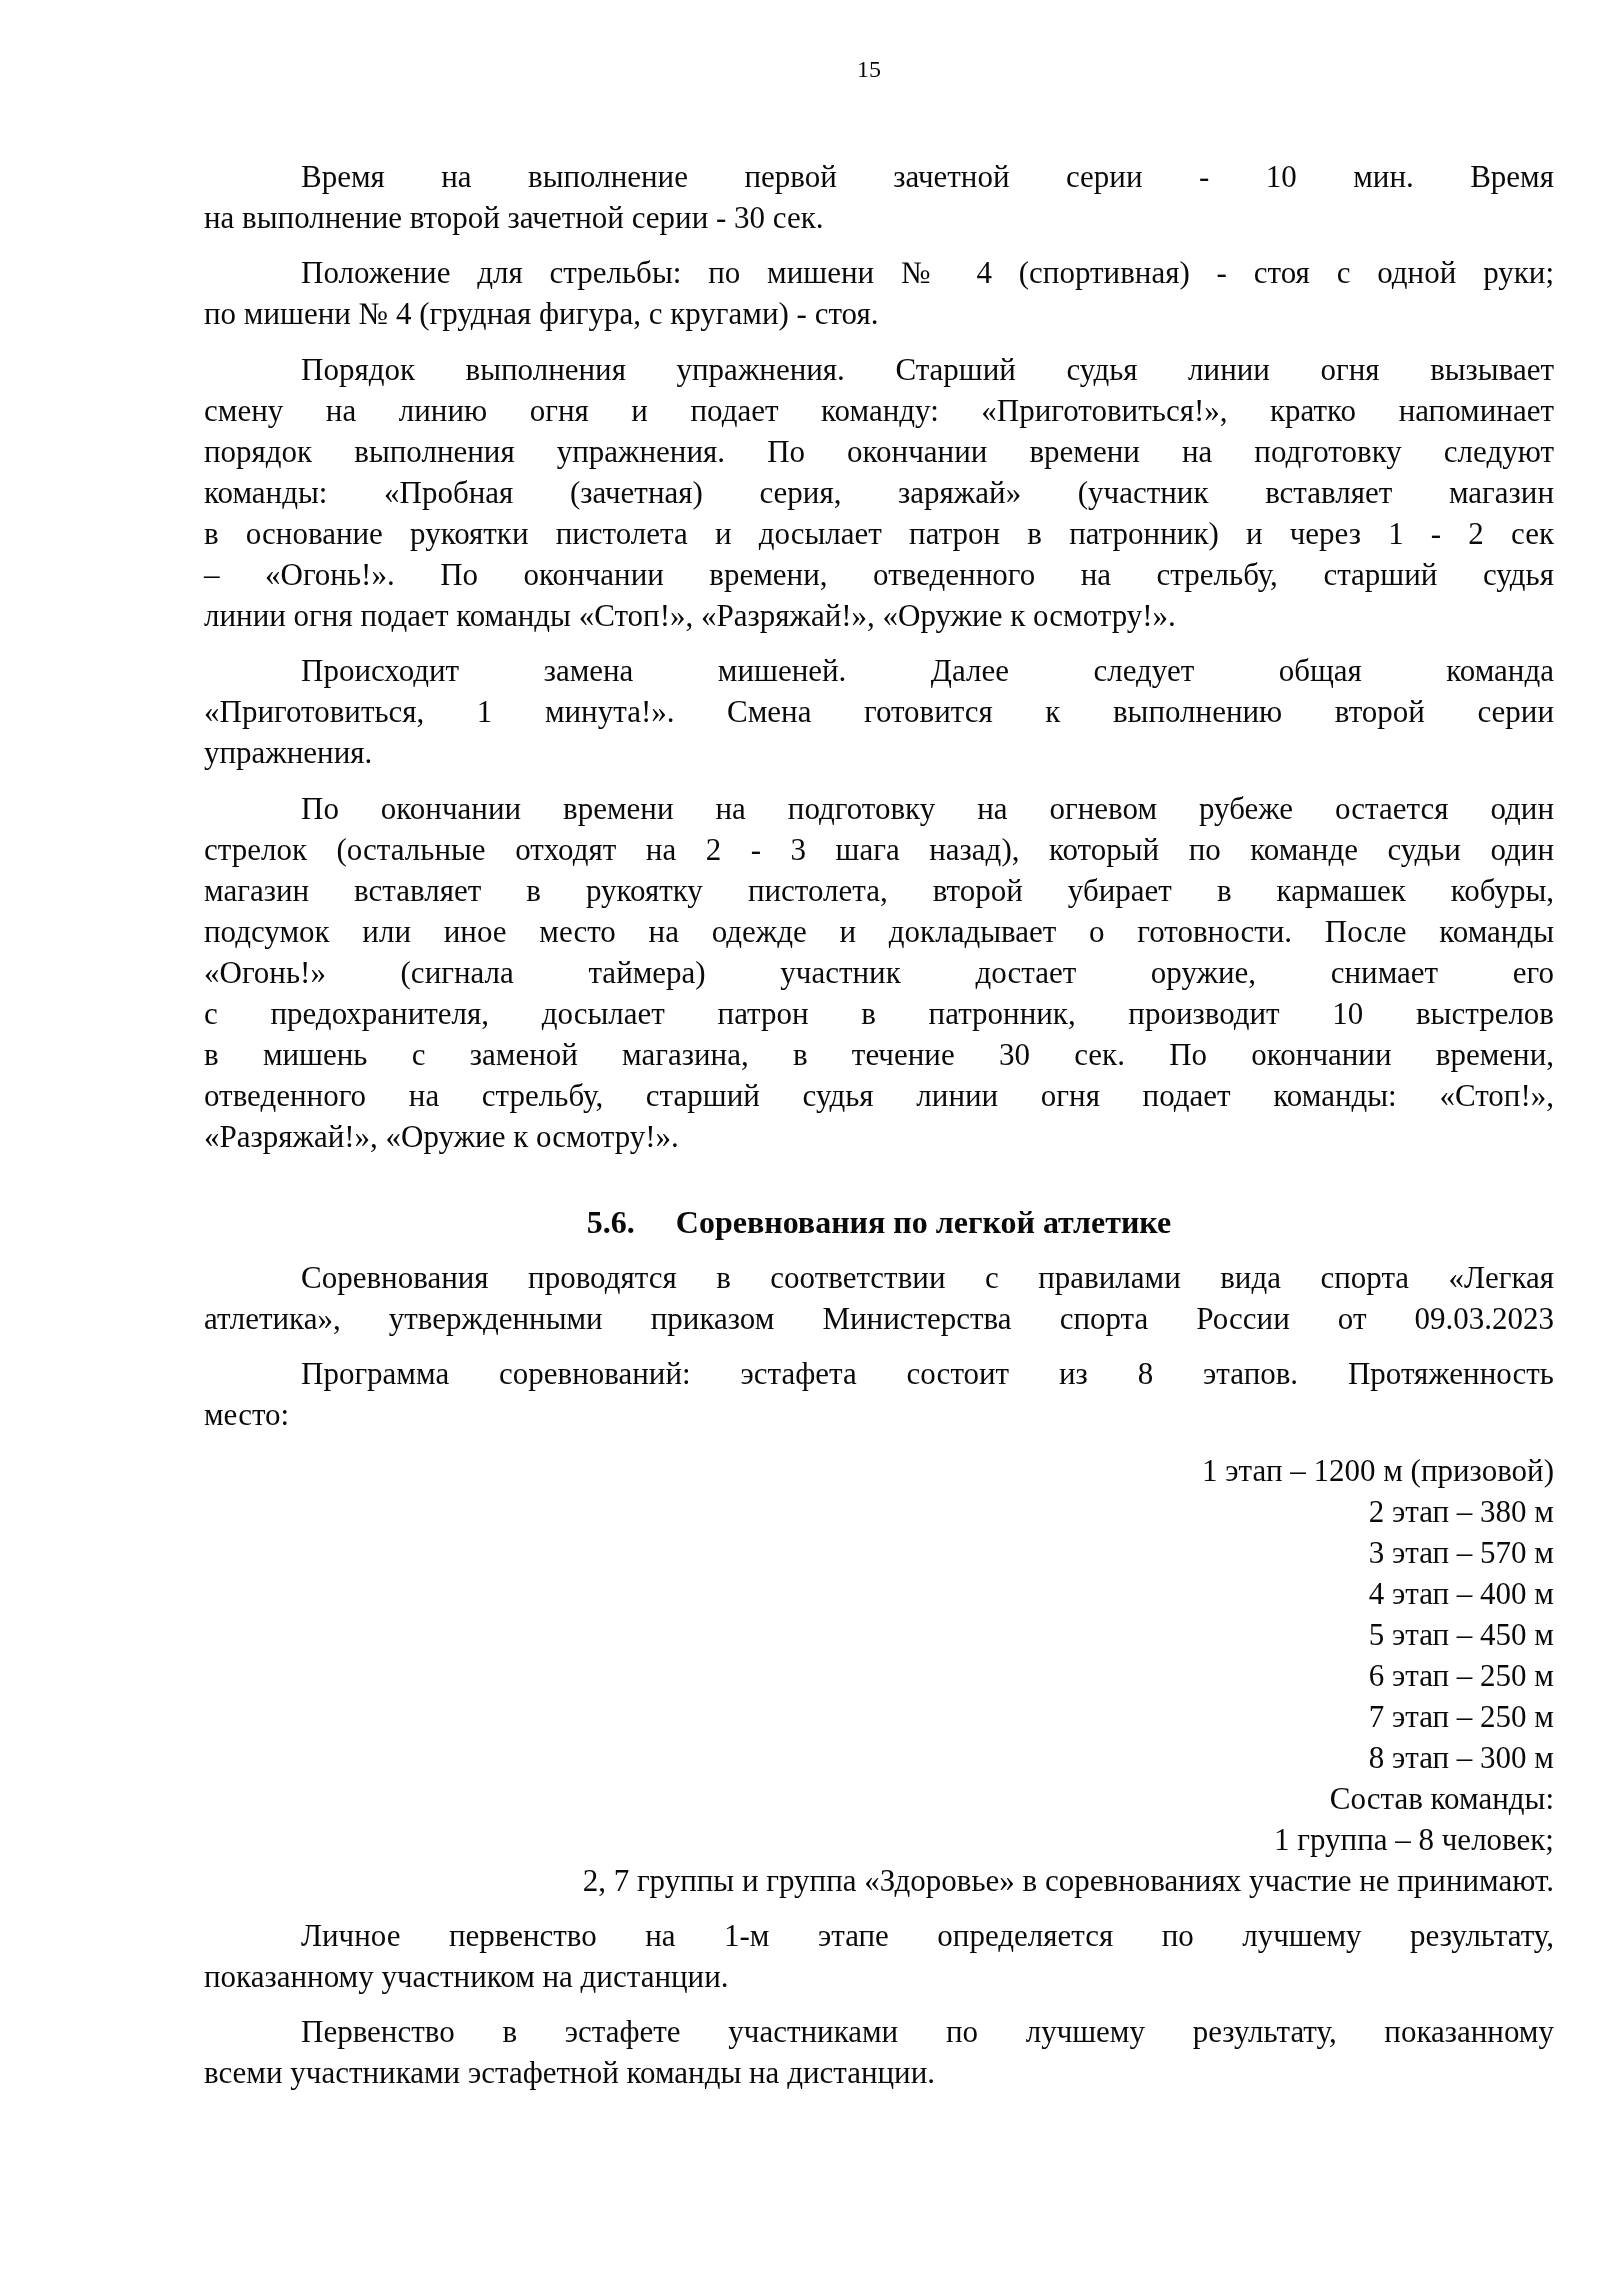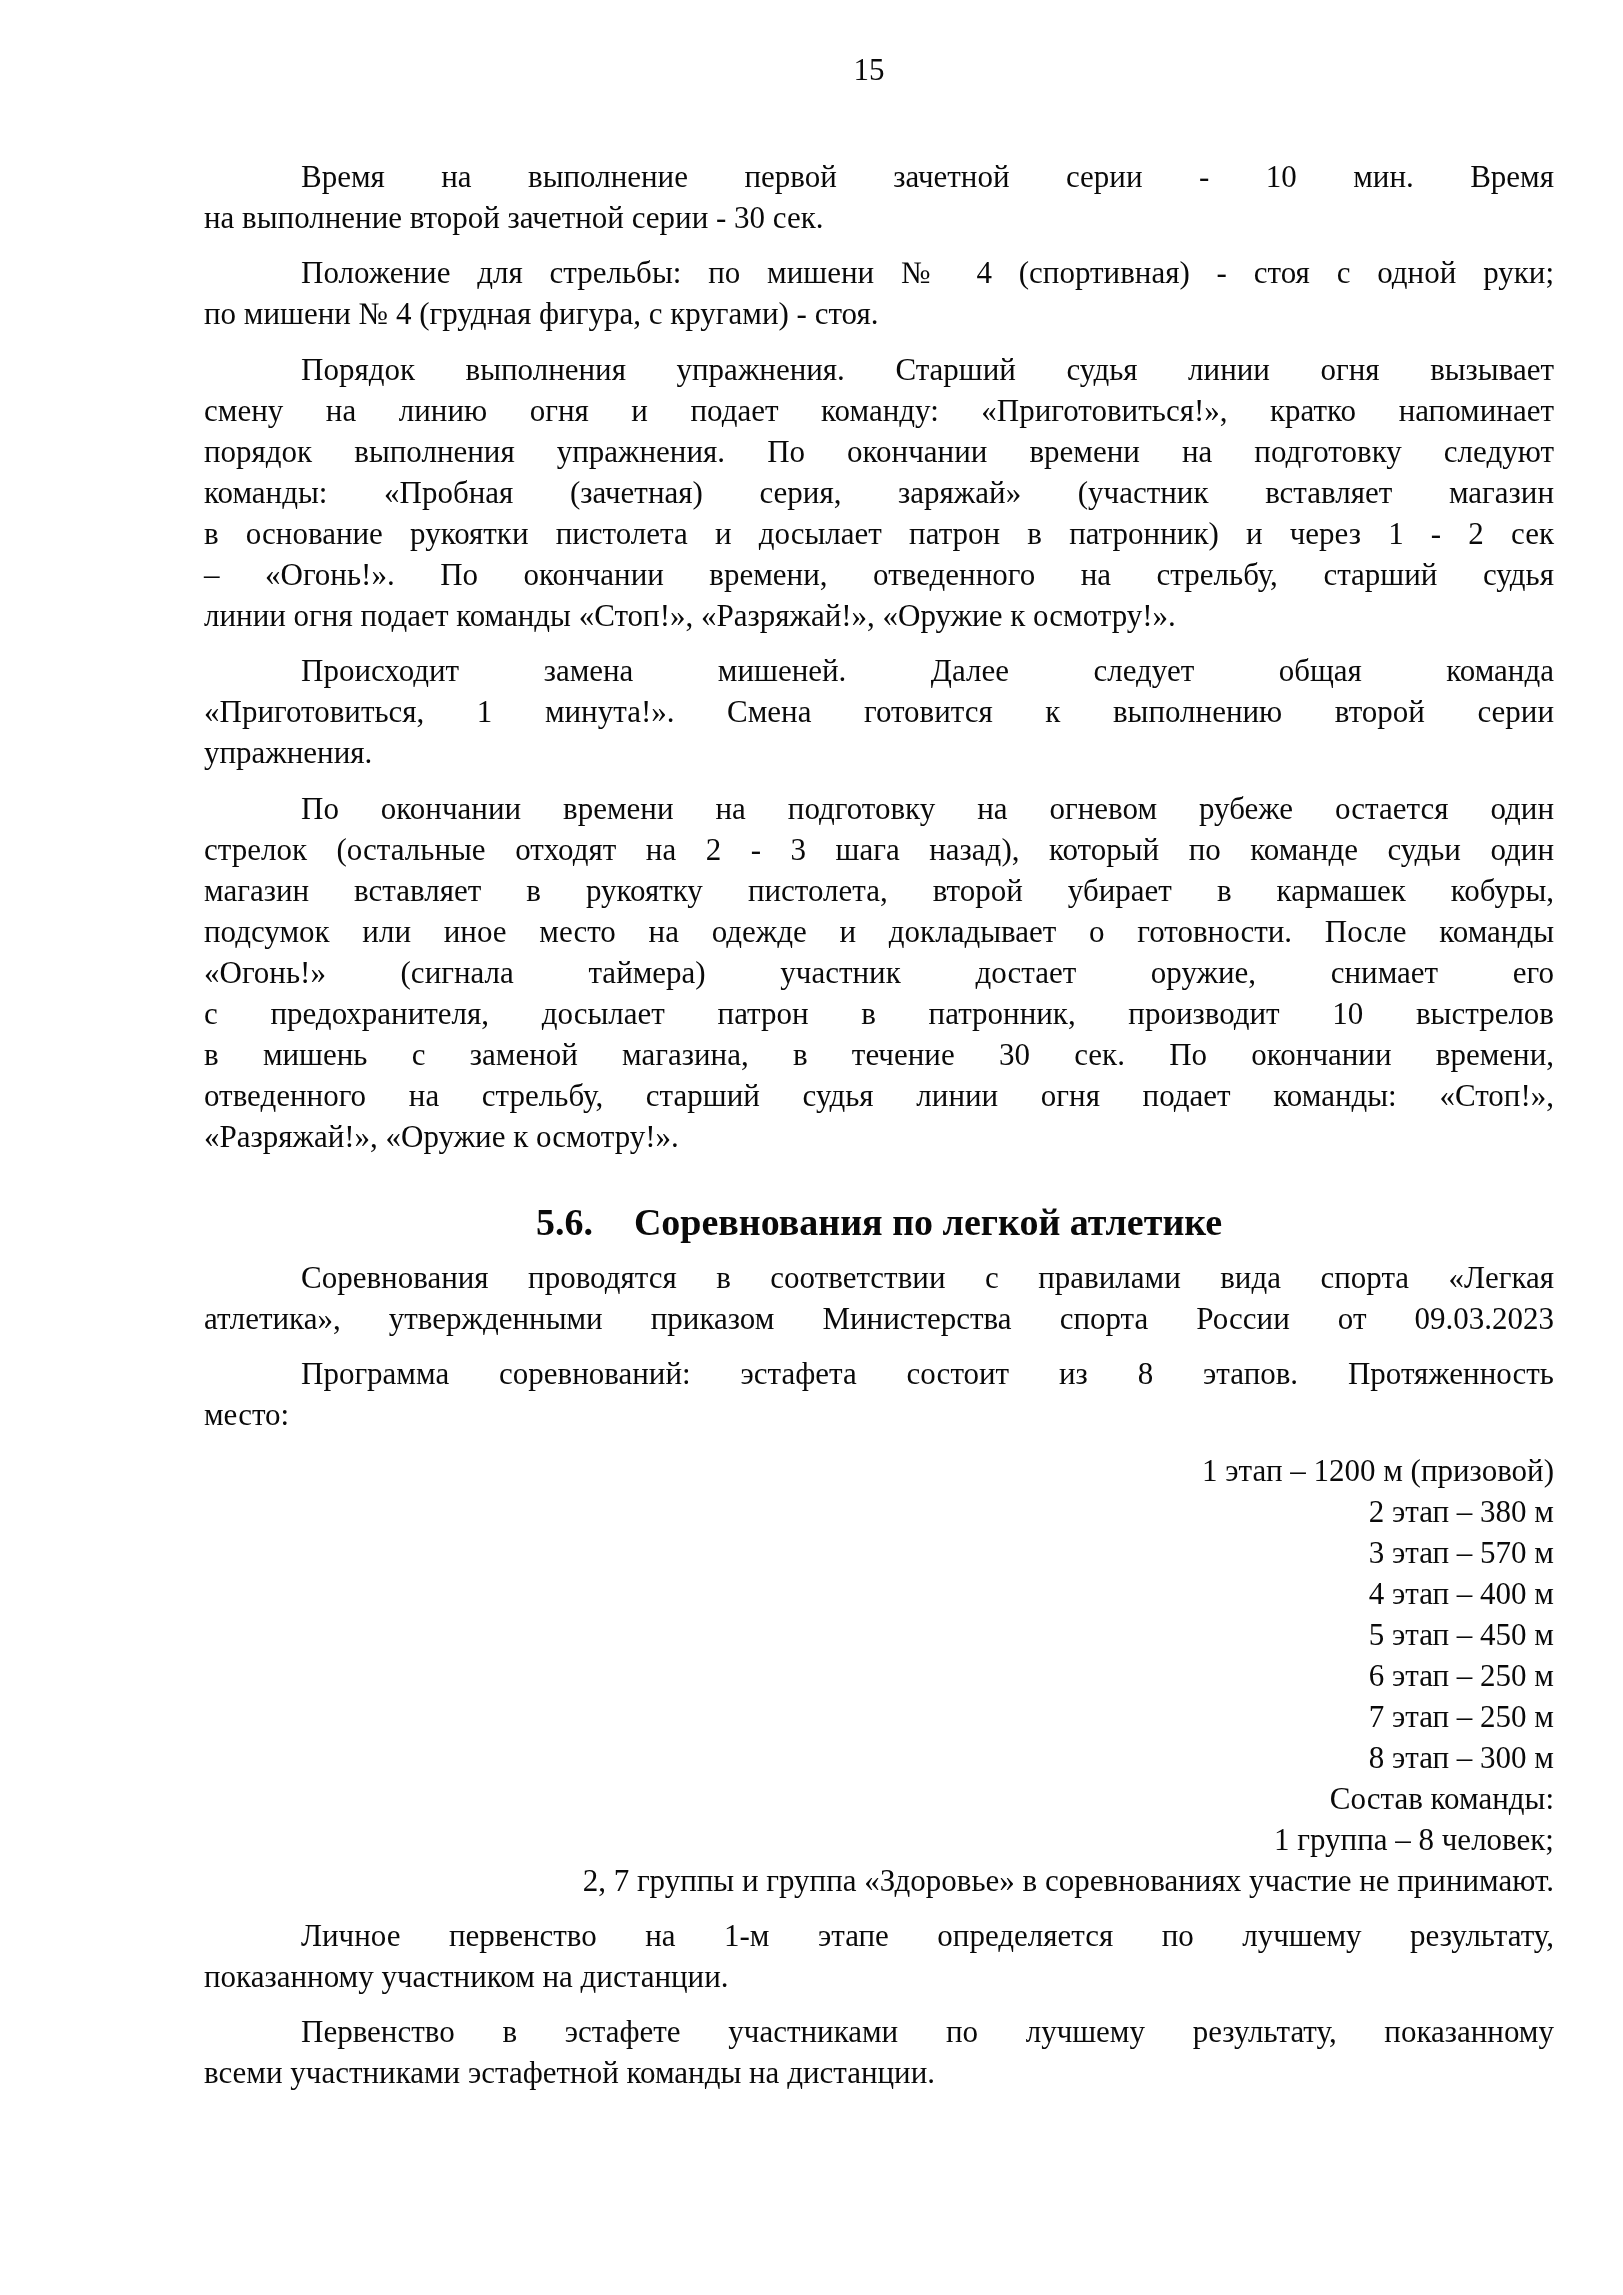--- a/index.html
+++ b/index.html
@@ -15,21 +15,21 @@
     color: #0a0a0a;
     font-family: "Liberation Serif", "DejaVu Serif", serif;
     overflow: hidden;
   }
   .page-number {
     position: absolute;
     top: 49px;
     left: 194px;
     width: 1350px;
     text-align: center;
-    font-size: 31px;
+    font-size: 24px;
     line-height: 41px;
   }
   .doc-body {
     position: absolute;
     top: 156px;
     left: 204px;
     width: 1350px;
     font-size: 31px;
     line-height: 41px;
   }
@@ -53,21 +53,21 @@
   }
   .line.list-indent {
     padding-left: 77px;
     text-align: right;
   }
   .heading {
     margin: 39px 0 9.2px 0;
     line-height: 52px;
     text-align: center;
     font-weight: bold;
-    font-size: 38px;
+    font-size: 32px;
   }
   .heading .h-num {
     margin-right: 41px;
   }
 </style>
 </head>
 <body>
 
 <div class="page">
   <div class="page-number">15</div>

